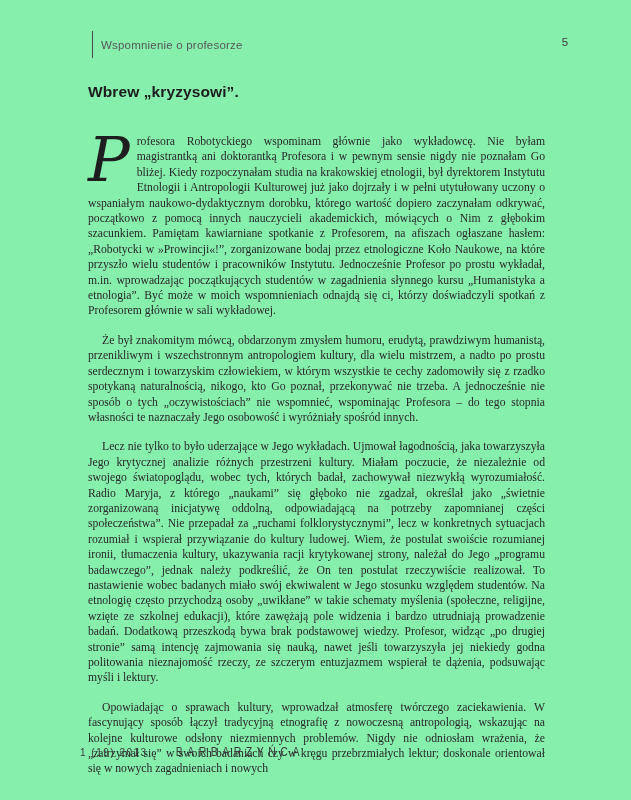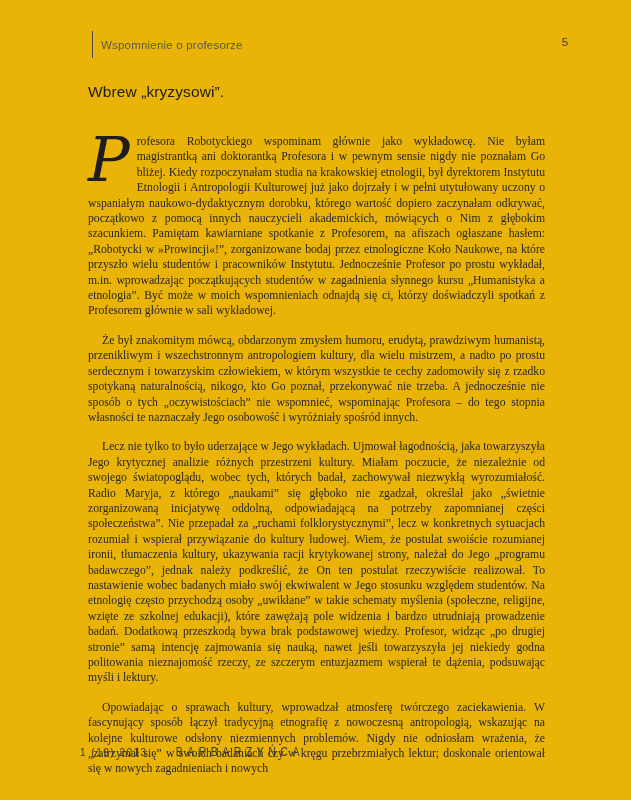--- a/index.html
+++ b/index.html
@@ -4,21 +4,21 @@
 <style>
   html, body {
     margin: 0;
     padding: 0;
     background: #ffffff;
   }
   .page {
     position: relative;
     width: 631px;
     height: 800px;
-    background: #eab308;
+    background: #86efac;
     overflow: hidden;
     font-family: "Liberation Serif", serif;
   }
 
   
   .running-head {
     position: absolute;
     top: 31px;
     left: 92px;
     right: 62px;
@@ -50,21 +50,21 @@
   }
 
   
   .article-title {
     position: absolute;
     top: 82px;
     left: 88px;
     width: 470px;
     font-family: "Liberation Sans", sans-serif;
     font-size: 15.5px;
-    font-weight: 400;
+    font-weight: 700;
     color: #1c1c1e;
     line-height: 19.5px;
     letter-spacing: 0.1px;
   }
 
   
   .article-body {
     position: absolute;
     top: 134px;
     left: 88px;

